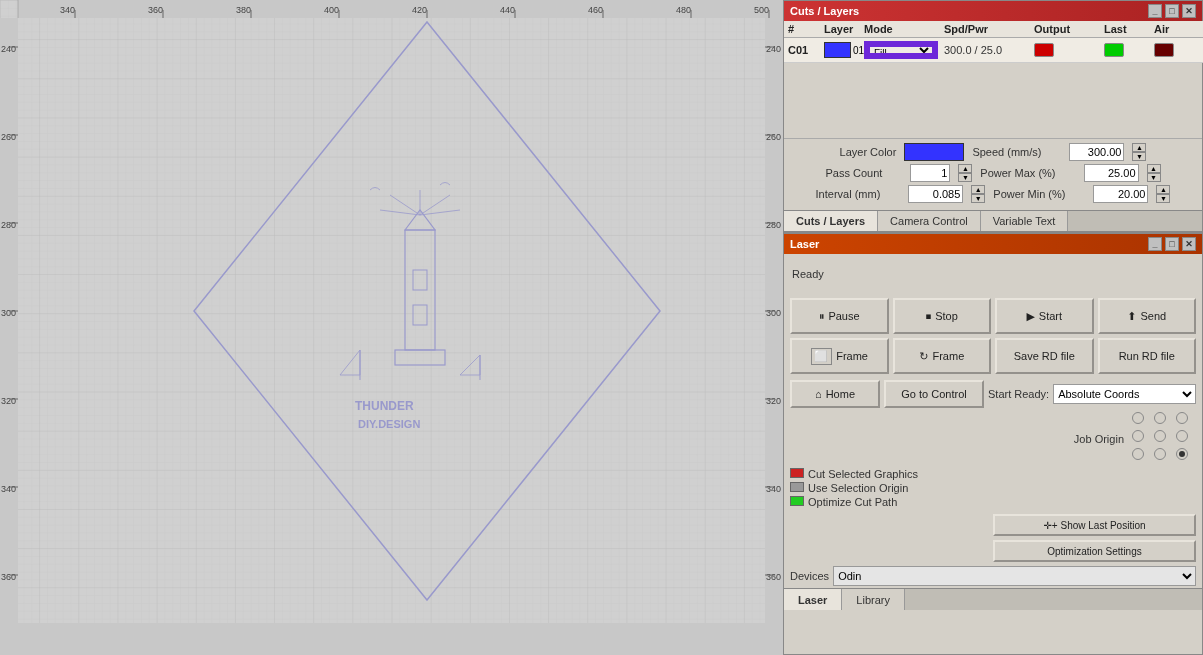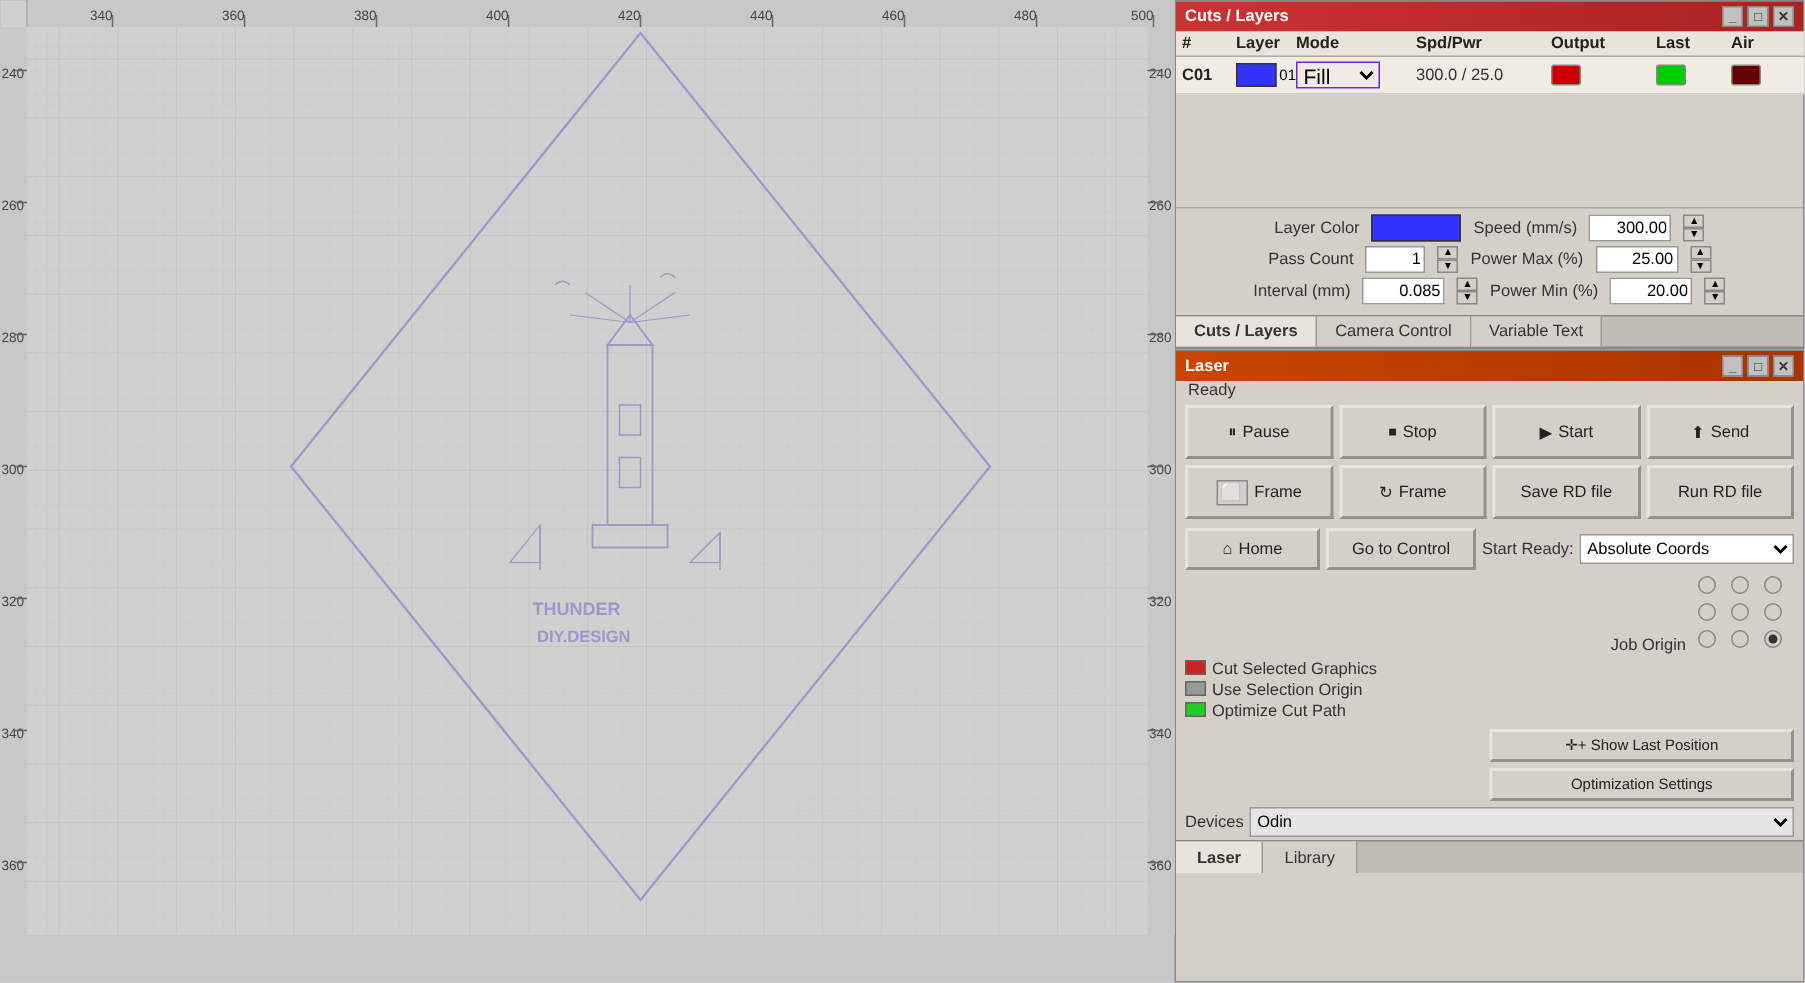--- a/index.html
+++ b/index.html
@@ -89,25 +89,25 @@
 
     .layer-color-box {
       width: 28px;
       height: 16px;
       background: #3333ff;
       border: 1px solid #333;
       display: inline-block;
     }
 
     .mode-select {
-      width: 56px;
+      width: 74px;
       height: 18px;
-      font-size: 14px;
+      font-size: 10px;
       background: #f0ece4;
-      border: 1px solid #6d28d9;
+      border: 6px solid #6d28d9;
     }
 
     .spd-pwr-value {
       color: #333;
       font-size: 11px;
     }
 
     .output-led {
       width: 20px;
       height: 14px;
@@ -154,20 +154,21 @@
     }
 
     .props-input {
       width: 55px;
       height: 18px;
       font-size: 11px;
       text-align: right;
       border: 1px solid #999;
       background: white;
       padding: 0 2px;
+      margin-left: 20px;
     }
 
     .spin-btn {
       display: flex;
       flex-direction: column;
       width: 14px;
     }
 
     .spin-up, .spin-down {
       width: 14px;
@@ -217,21 +218,21 @@
       padding: 2px 6px;
       display: flex;
       align-items: center;
       justify-content: space-between;
       height: 20px;
       font-size: 11px;
       font-weight: bold;
     }
 
     .status-bar {
-      padding: 0 8px;
+      padding: 14px 8px;
       font-size: 11px;
       color: #333;
       background: #d4d0c8;
     }
 
     .laser-buttons-row {
       display: flex;
       gap: 4px;
       padding: 4px 6px;
     }
@@ -272,21 +273,21 @@
     .origin-select {
       flex: 1;
       height: 20px;
       font-size: 11px;
       background: white;
       border: 1px solid #999;
     }
 
     .job-origin-panel {
       display: flex;
-      align-items: flex-end;
+      align-items: center;
       padding: 2px 6px;
       gap: 8px;
     }
 
     .job-origin-label {
       font-size: 11px;
       color: #333;
       padding-top: 2px;
     }
 

